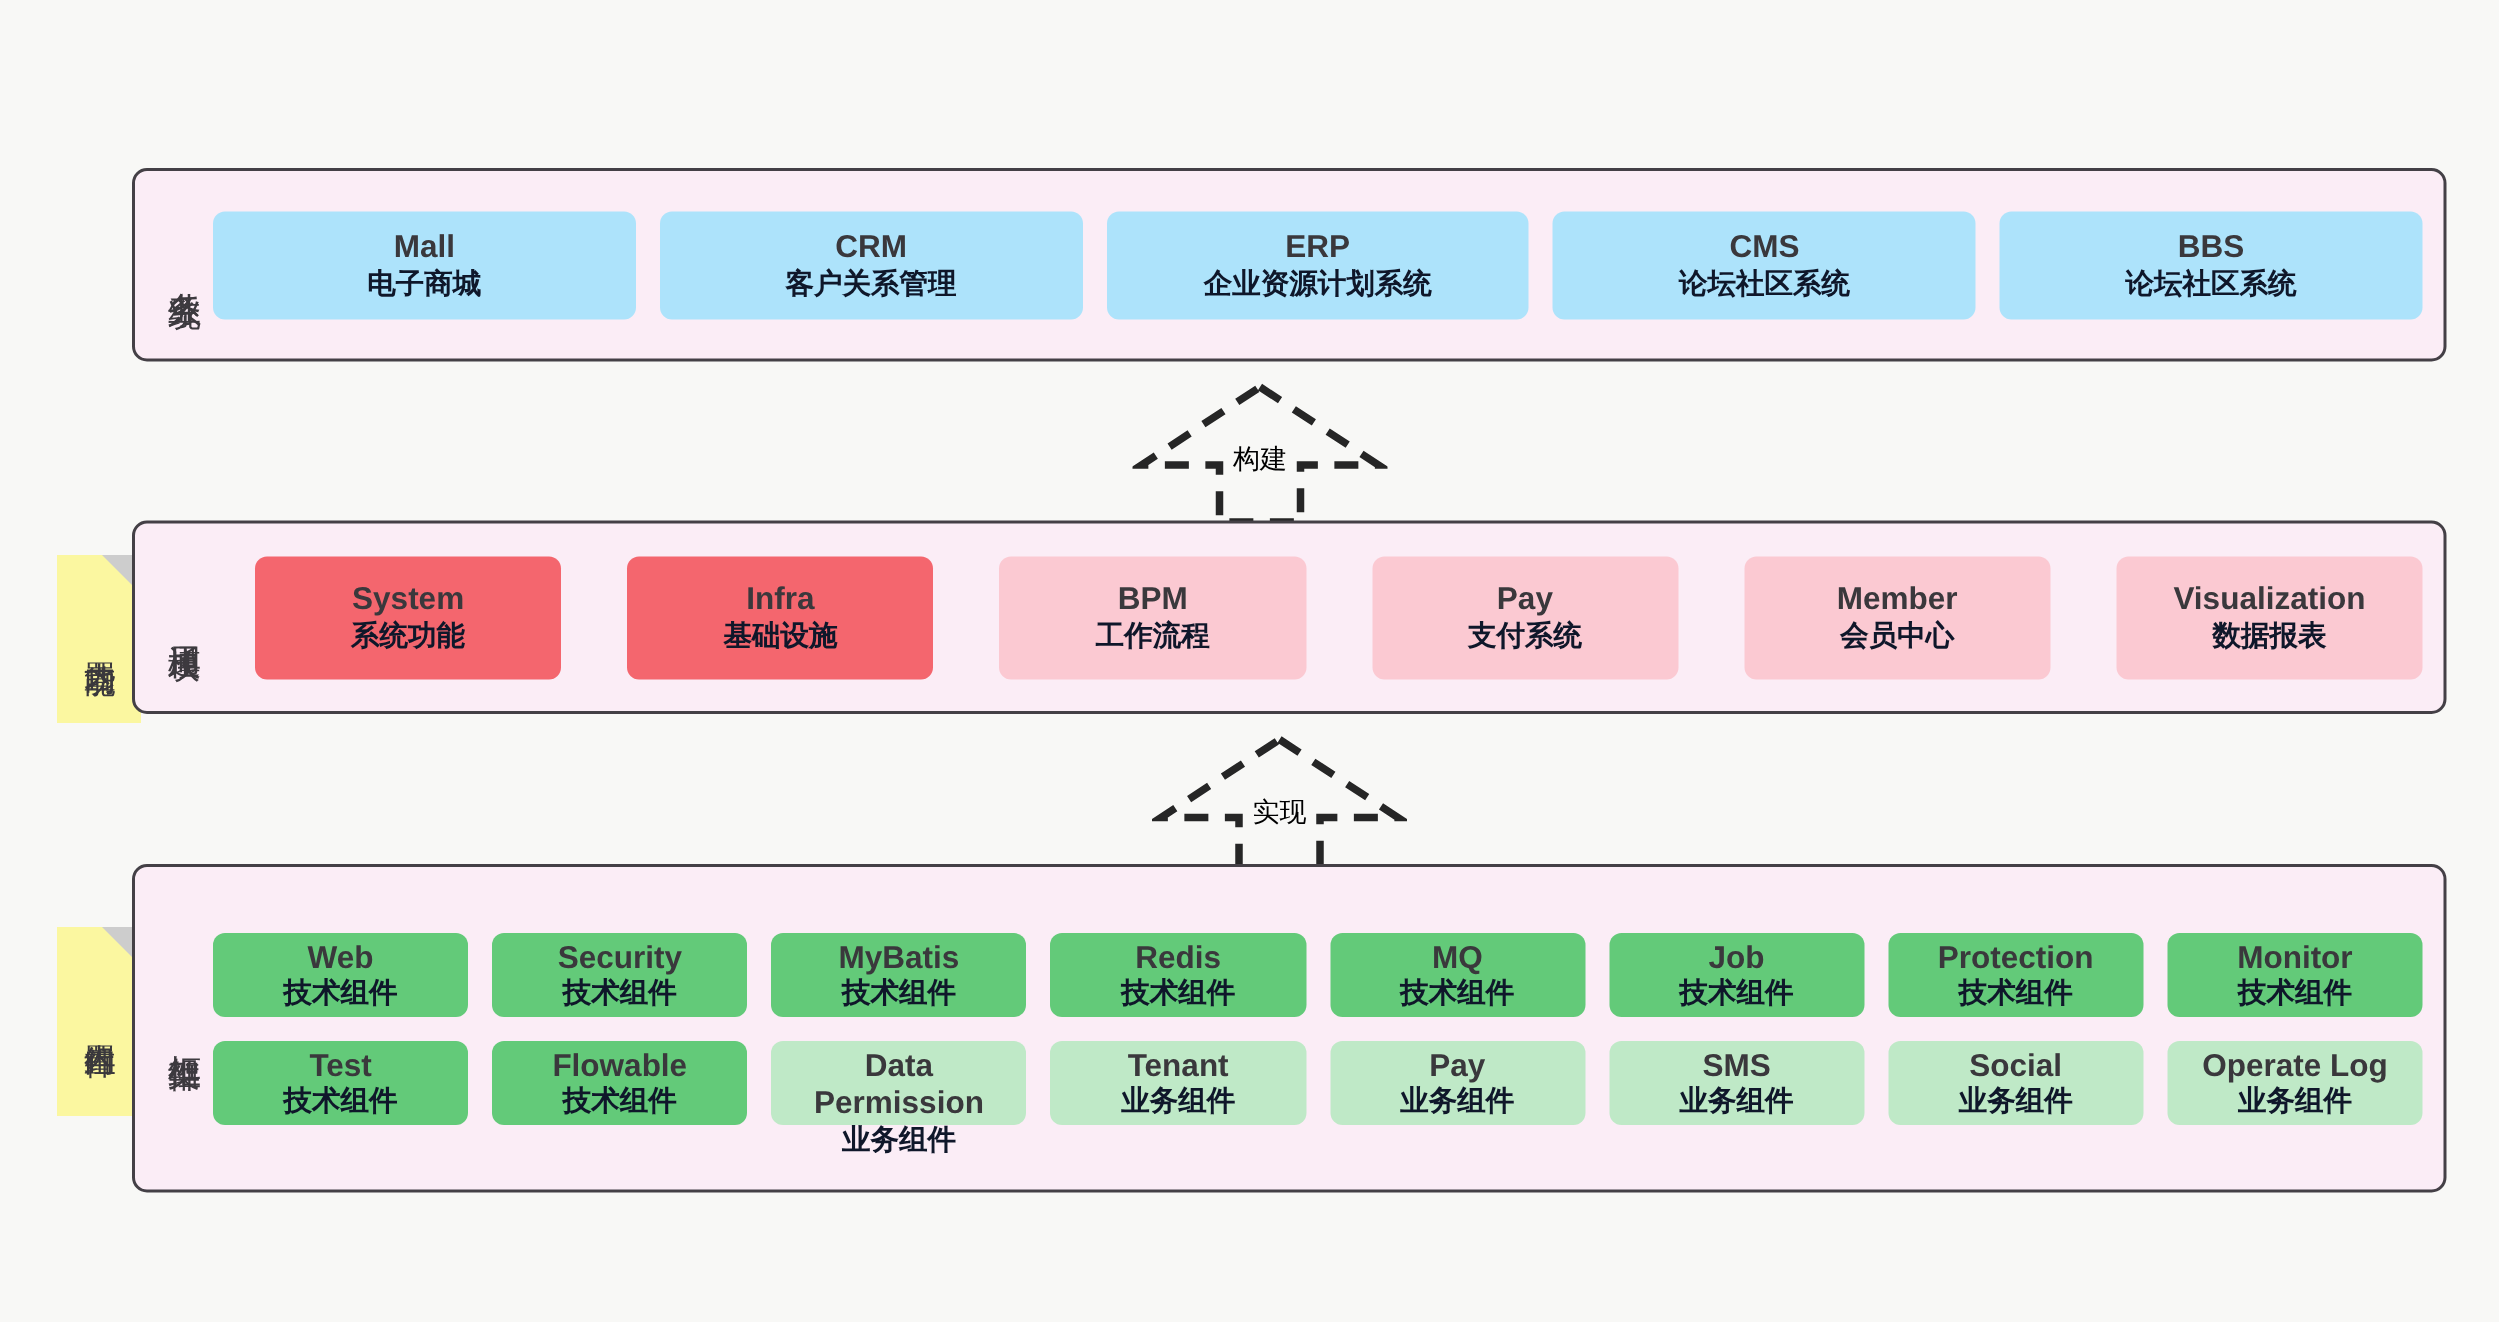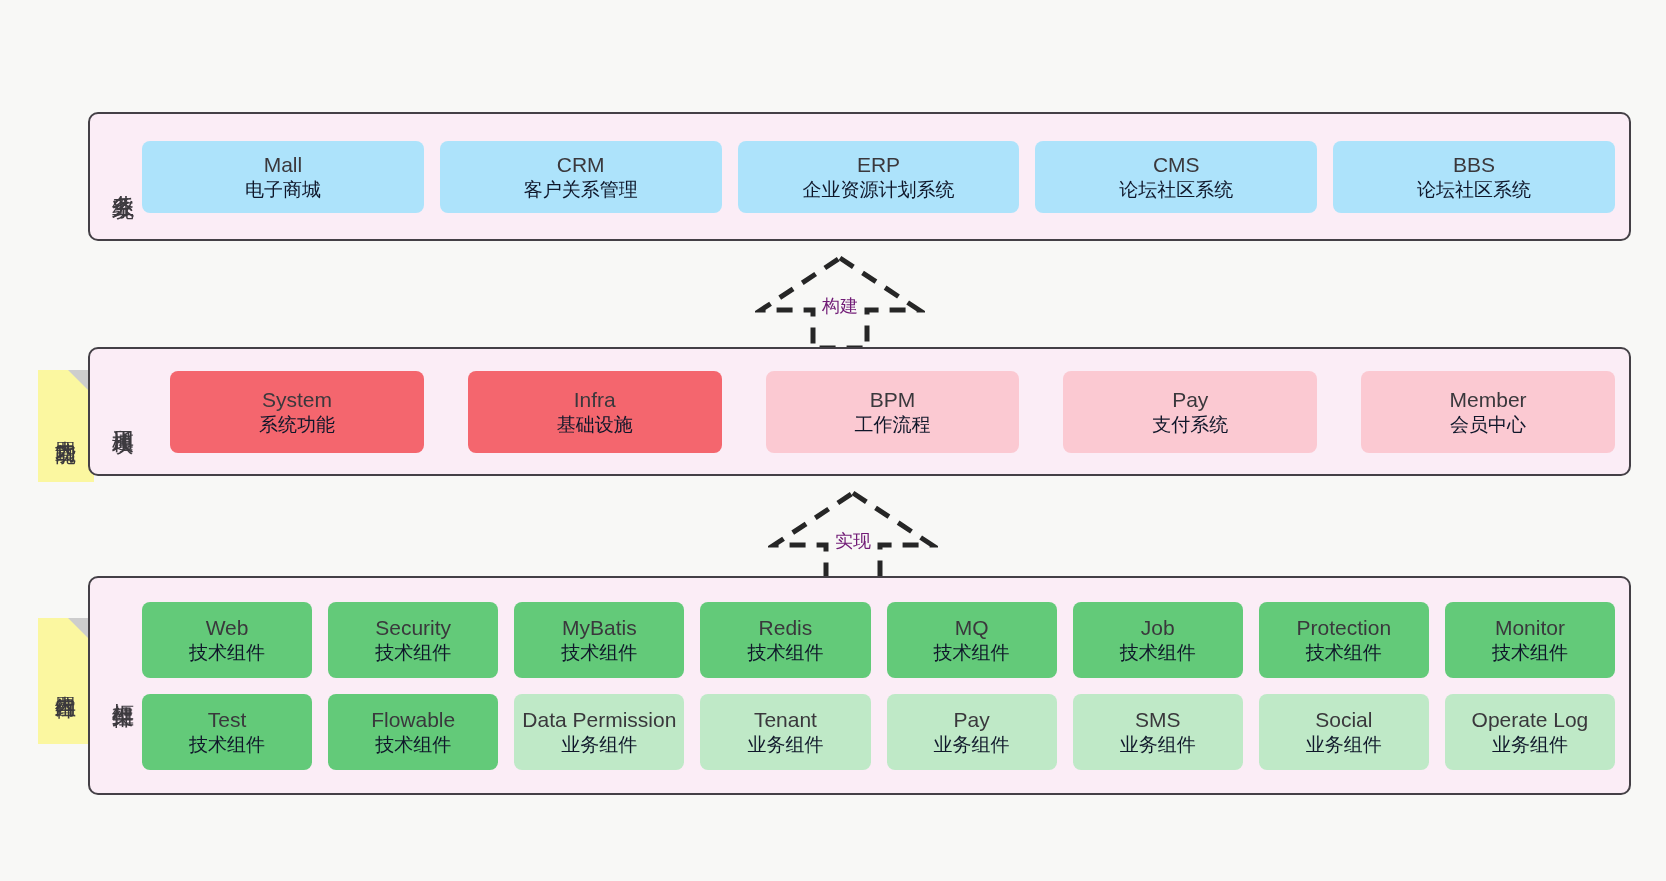--- a/index.html
+++ b/index.html
@@ -48,20 +48,21 @@
     text-orientation: upright;
     white-space: nowrap;
   }
   .layer-body {
     flex: 1 1 auto;
     display: flex;
     flex-direction: column;
     justify-content: center;
     padding: 0 14px 0 6px;
     gap: 16px;
+    font-weight: bold;
   }
   .row {
     display: flex;
     gap: 16px;
   }
   .card {
     flex: 1 1 0;
     border-radius: 8px;
     display: flex;
     flex-direction: column;
@@ -89,21 +90,21 @@
   }
   #layer-modules .card { height: 82px; margin-left: 28px; }
   .c-red  { background: #f4666e; }
   .c-pink { background: #fbc9d2; }
 
   
   #layer-framework {
     left: 88px;  top: 576px;
     width: 1543px; height: 219px;
   }
-  #layer-framework .card { height: 76px; }
+  #layer-framework .card { height: 56px; justify-content: space-between; }
   .c-green      { background: #63ca79; }
   .c-lightgreen { background: #bfe9c7; }
 
   
   .sticky {
     position: absolute;
     background: #fbf7a0;
     box-sizing: border-box;
     display: flex;
     align-items: center;
@@ -132,21 +133,21 @@
   
   .arrow-wrap { position: absolute; }
   #arrow-build   { left: 755px; top: 252px;  width: 170px; height: 96px; }
   #arrow-realize { left: 768px; top: 487px;  width: 170px; height: 96px; }
   .arrow-label {
     position: absolute;
     left: 0; right: 0;
     top: 42px;
     text-align: center;
     font-size: 18px;
-    color: #701a75;
+    color: #000000;
     pointer-events: none;
   }
 </style>
 </head>
 <body>
 
 <div id="canvas">
 
   <div class="layer" id="layer-business">
     <div class="layer-title">业务系统</div>
@@ -204,20 +205,24 @@
           <span class="t2">工作流程</span>
         </div>
         <div class="card c-pink">
           <span class="t1">Pay</span>
           <span class="t2">支付系统</span>
         </div>
         <div class="card c-pink">
           <span class="t1">Member</span>
           <span class="t2">会员中心</span>
         </div>
+        <div class="card c-pink">
+          <span class="t1">Visualization</span>
+          <span class="t2">数据报表</span>
+        </div>
       </div>
     </div>
   </div>
 
   <div class="arrow-wrap" id="arrow-realize">
     <svg width="170" height="96" viewBox="0 0 170 96">
       <path d="M 85 6 L 164 58 L 112 58 L 112 96 L 58 96 L 58 58 L 6 58 Z" fill="none" stroke="#262626" stroke-width="5" stroke-dasharray="16 11" stroke-linejoin="miter"></path>
     </svg>
     <div class="arrow-label">实现</div>
   </div>

